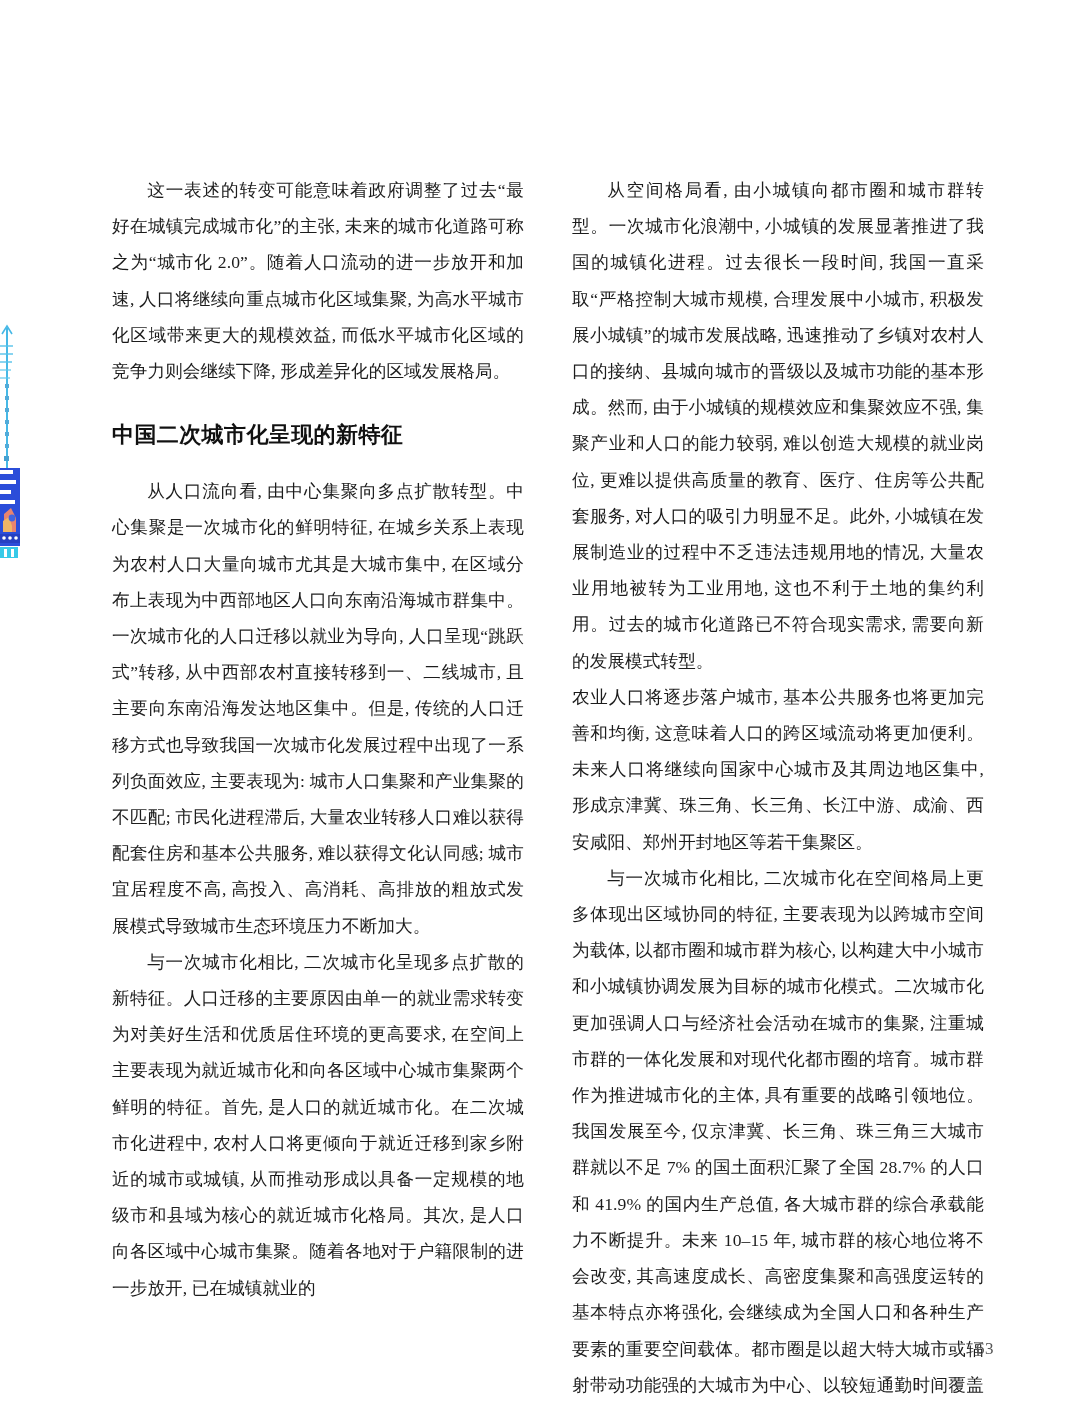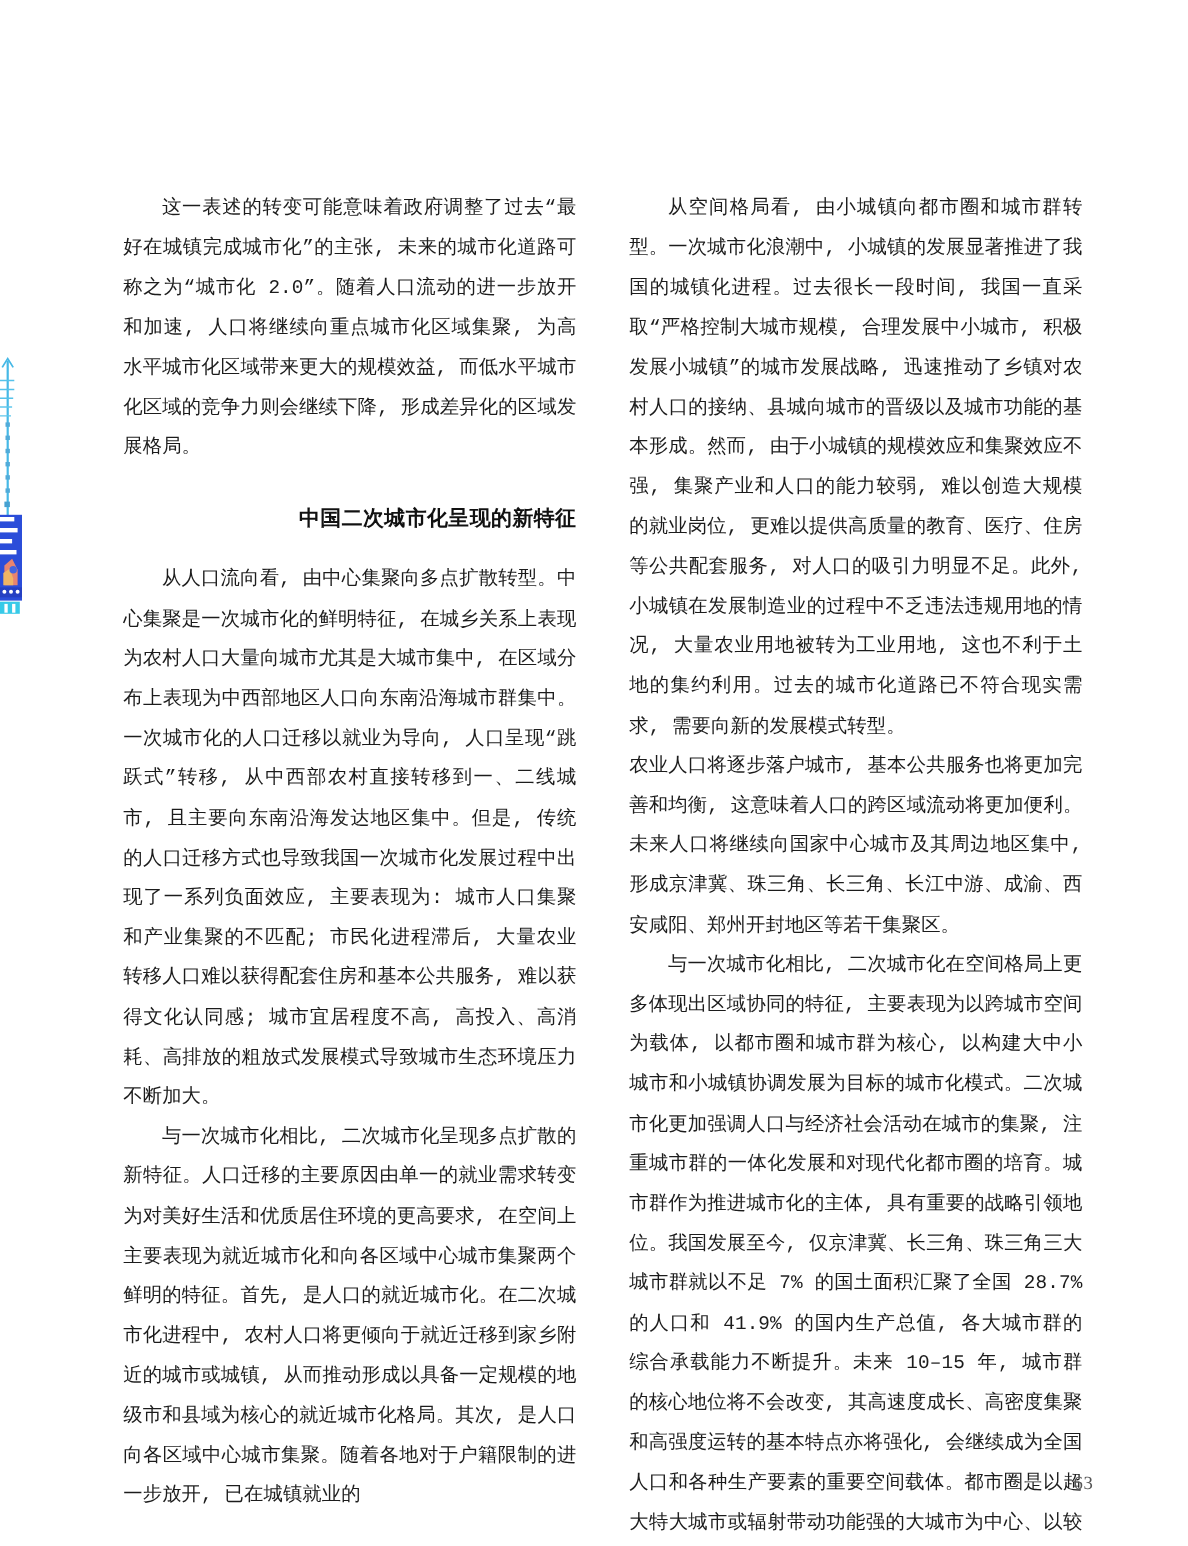--- a/index.html
+++ b/index.html
@@ -45,33 +45,32 @@
 
   p.body {
     margin: 0;
     font-size: 17.6px;
     line-height: 36.2px;
     color: #1c1c1c;
     text-align: justify;
     text-justify: inter-character;
     letter-spacing: 0.1px;
     text-indent: 2em;
-    font-family: Liberation Mono, monospace;
+    font-family: Liberation Serif, serif;
   }
   p.body.noindent { text-indent: 0; }
 
   h2.section-heading {
     margin: 30px 0 22px 0;
-    font-size: 19px;
+    font-size: 22px;
     line-height: 32px;
     font-weight: bold;
     color: #111111;
     letter-spacing: 0.4px;
     font-family: "DejaVu Sans", "Liberation Sans", sans-serif;
-    text-align: right;
   }
 
   .page-number {
     position: absolute;
     right: 86px;
     bottom: 46px;
     font-size: 17px;
     color: #555555;
     letter-spacing: 0.5px;
     font-family: "Liberation Serif", "DejaVu Serif", serif;

